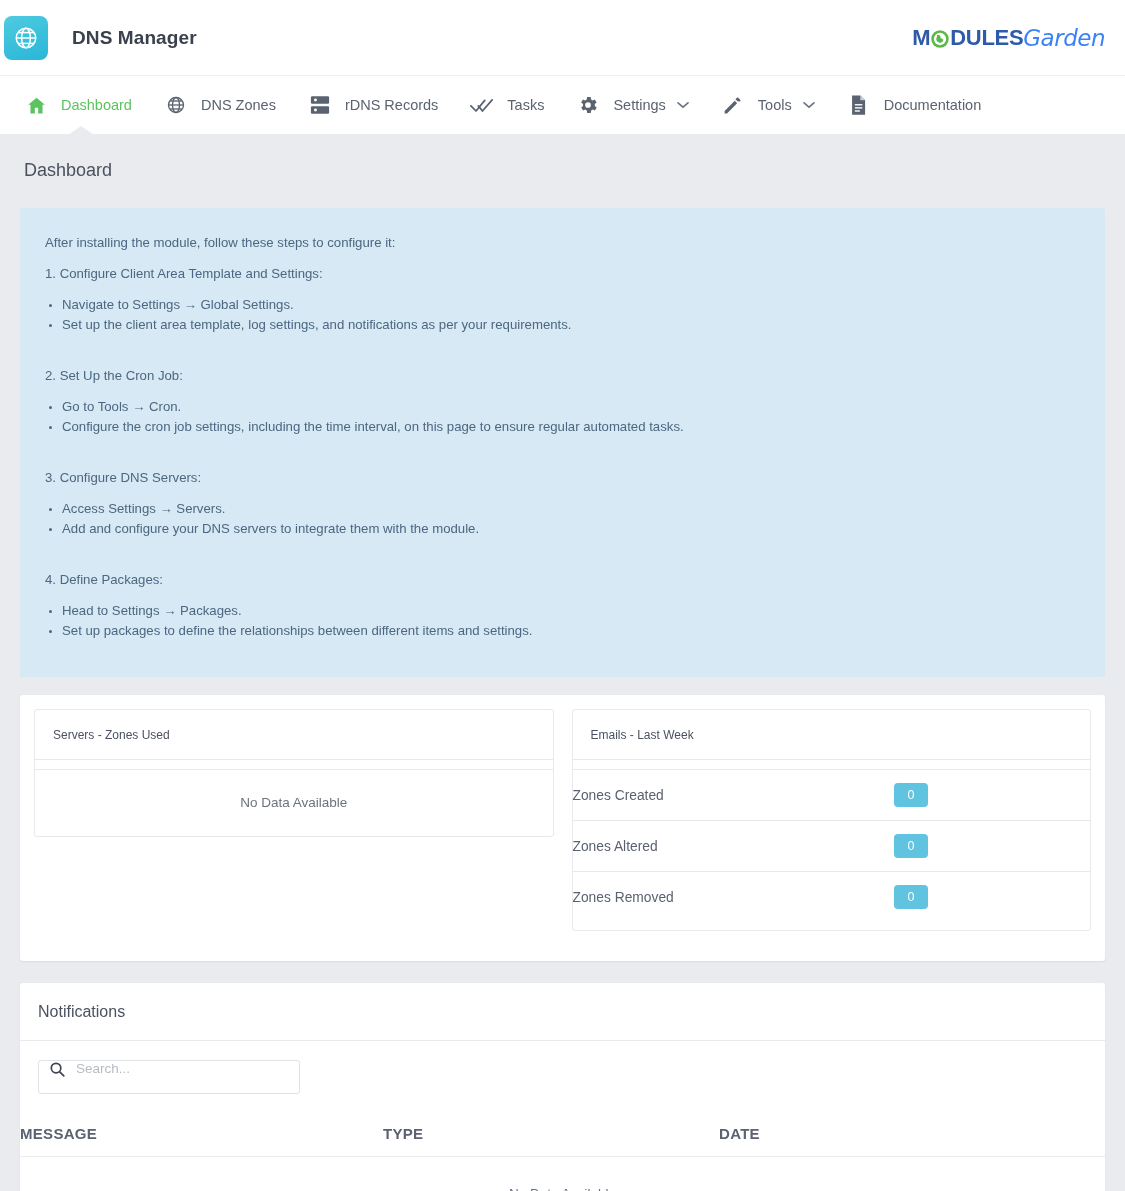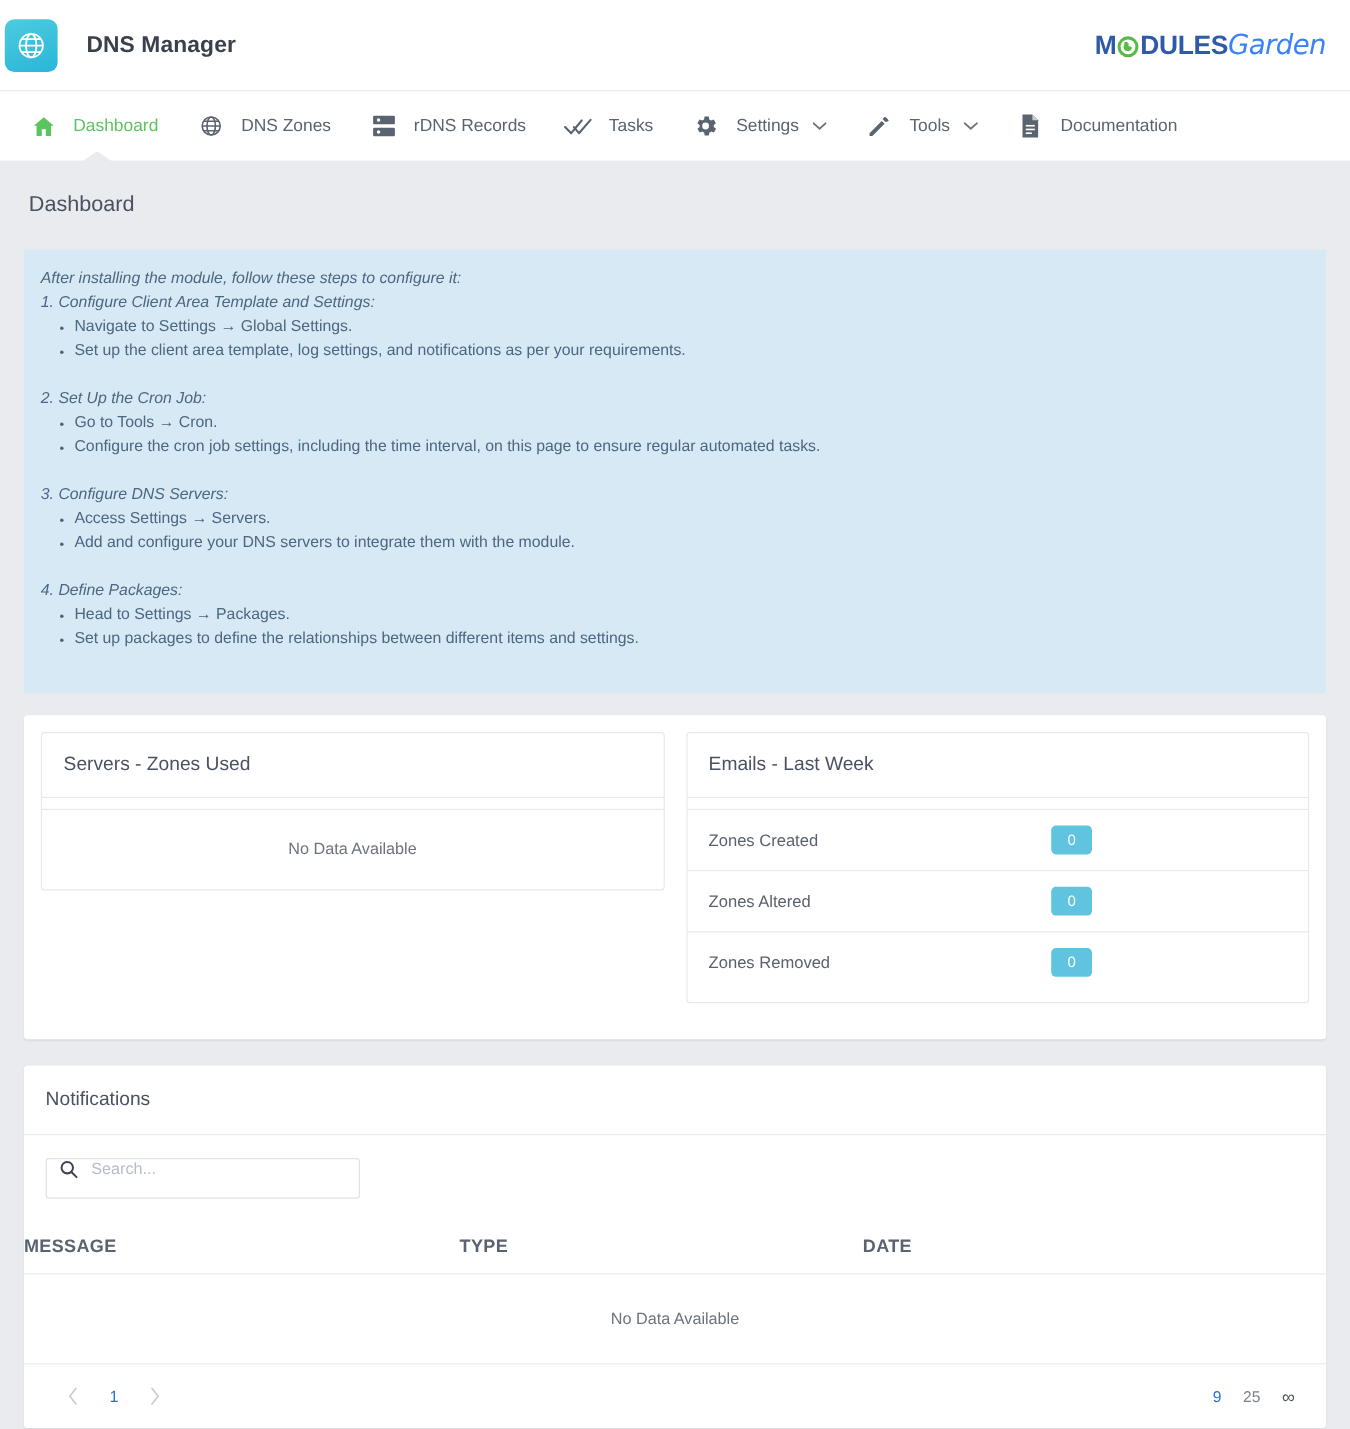--- a/index.html
+++ b/index.html
@@ -94,21 +94,21 @@
   
   .info-panel {
     background: #d7e9f4;
     color: #4c6781;
     font-size: 13.2px;
     line-height: 20px;
     padding: 14px 18px 16px 14px;
     border-radius: 2px;
     margin-bottom: 18px;
   }
-  .info-panel p { margin: 0; font-style: italic; }
+  .info-panel p { margin: 11px; }
   .info-panel ul { margin: 0 0 0 14px; padding-left: 14px; }
   .info-panel li { margin: 0; padding: 0; list-style: disc; }
   .info-panel li::marker { font-size: 10px; }
   .info-gap { height: 20px; }
 
   
   .panel {
     background: #ffffff;
     border-radius: 3px;
     box-shadow: 0 1px 2px rgba(0,0,0,.07);
@@ -121,36 +121,36 @@
     align-items: flex-start;
   }
   .card {
     flex: 1;
     border: 1px solid #e7e9ec;
     border-radius: 3px;
     background: #fff;
   }
   .card-head {
     padding: 18px 18px 17px 18px;
-    font-size: 16px;
+    font-size: 12px;
     color: #4a5160;
     border-bottom: 1px solid #e7e9ec;
   }
   .card-subbar { height: 10px; border-bottom: 1px solid #e7e9ec; }
   .no-data {
     text-align: center;
     color: #6c737d;
     font-size: 13.5px;
     padding: 25px 0 26px 0;
   }
   .stat-row {
     display: flex;
     align-items: center;
     justify-content: space-between;
-    padding: 13px 18px;
+    padding: 13px 0;
     border-bottom: 1px solid #e7e9ec;
   }
   .stat-row:last-child { border-bottom: none; padding-bottom: 21px; justify-content: space-between;}
   .stat-label { font-size: 13.8px; color: #5a6170; }
   .badge {
     background: #60c3e0;
     color: #ffffff;
     font-size: 12.5px;
     min-width: 34px;
     text-align: center;

